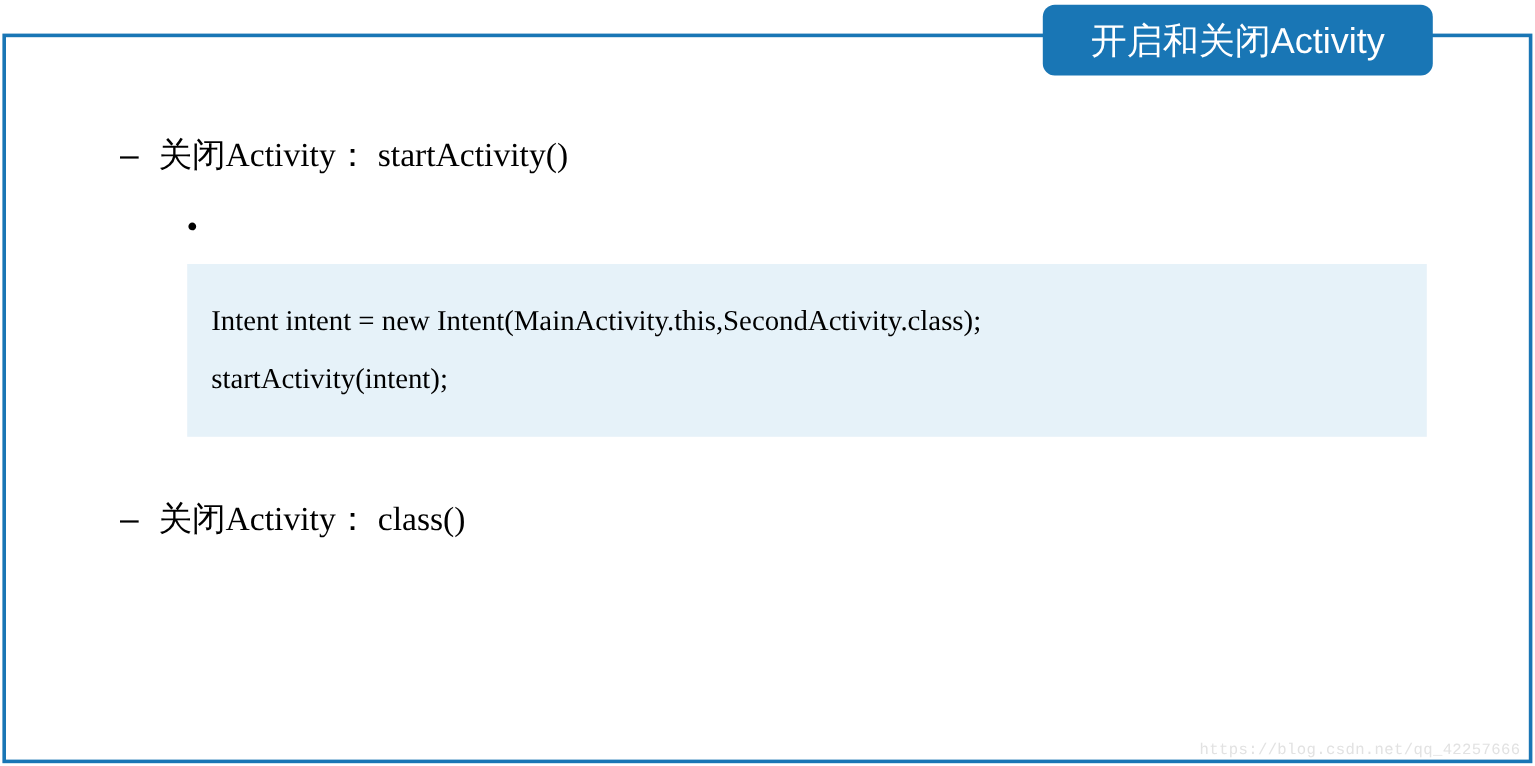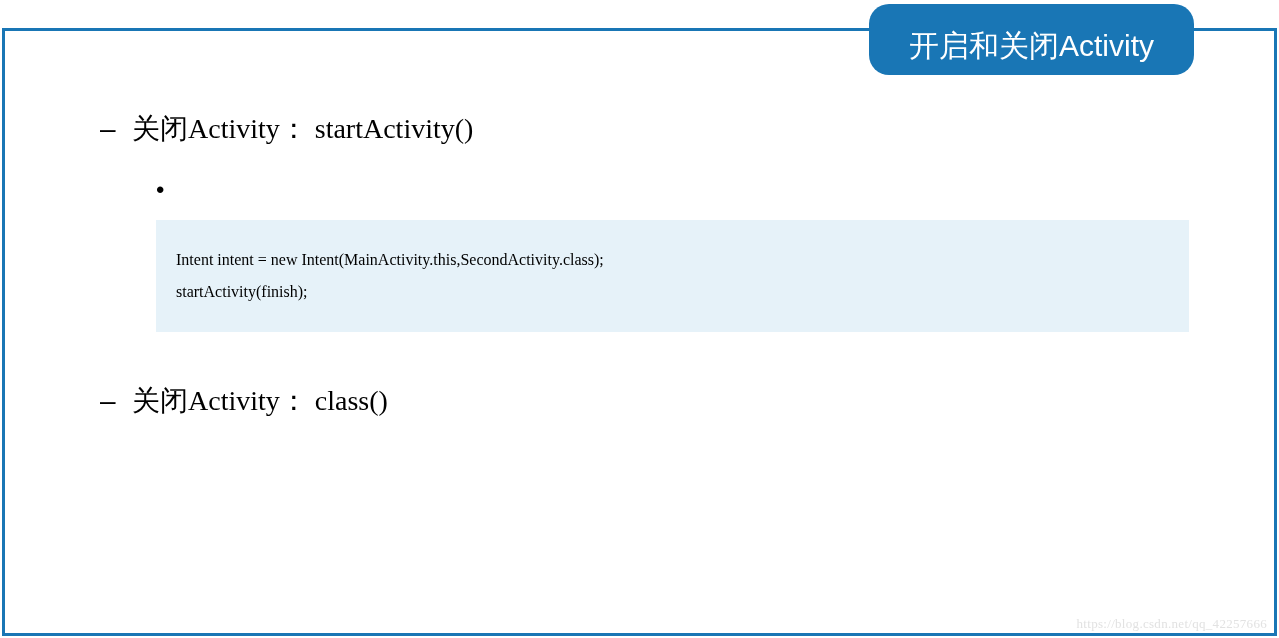--- a/index.html
+++ b/index.html
@@ -21,22 +21,22 @@
       right: 2px;
       bottom: 2px;
       border: 3px solid #1976b5;
     }
     .title-banner {
       position: absolute;
       top: 4px;
       right: 85px;
       background: #1976b5;
       color: #ffffff;
-      padding: 22px 40px 8px 40px;
-      border-radius: 20px;
+      padding: 10px 40px 8px 40px;
+      border-radius: 10px;
       font-size: 30px;
       font-family: "Microsoft YaHei", "SimHei", sans-serif;
       font-weight: 500;
       z-index: 10;
     }
     .content {
       position: absolute;
       top: 110px;
       left: 100px;
       right: 90px;
@@ -64,35 +64,35 @@
     }
     .dot {
       width: 32px;
       flex-shrink: 0;
       font-family: Arial, sans-serif;
     }
     .code-block {
       margin-left: 56px;
       background: #e6f2f9;
       padding: 24px 20px;
-      font-size: 16px;
+      font-size: 24px;
       color: #000000;
       line-height: 2.0;
       margin-bottom: 50px;
     }
     .second-section {
       margin-top: 50px;
     }
     .watermark {
       position: absolute;
       bottom: 6px;
       right: 12px;
       font-size: 13px;
       color: #e2e2e2;
-      font-family: Liberation Serif, serif;
+      font-family: Liberation Mono, monospace;
       letter-spacing: 0.3px;
     }
   </style>
 </head>
 <body>
 
 <div class="outer-border"></div>
 
 <div class="title-banner">
   <span>开启和关闭Activity</span>
@@ -104,21 +104,21 @@
     <span class="dash">–</span>
     <span>关闭Activity： startActivity()</span>
   </div>
 
   <div class="sub-bullet-line">
     <span class="dot">•</span>
   </div>
 
   <div class="code-block">
     <div>Intent intent = new Intent(MainActivity.this,SecondActivity.class);</div>
-    <div>startActivity(finish);</div>
+    <div>startActivity(intent);</div>
   </div>
 
   <div class="bullet-line second-section">
     <span class="dash">–</span>
     <span>关闭Activity： class()</span>
   </div>
 
 </div>
 
 <div class="watermark">https://blog.csdn.net/qq_42257666</div>

